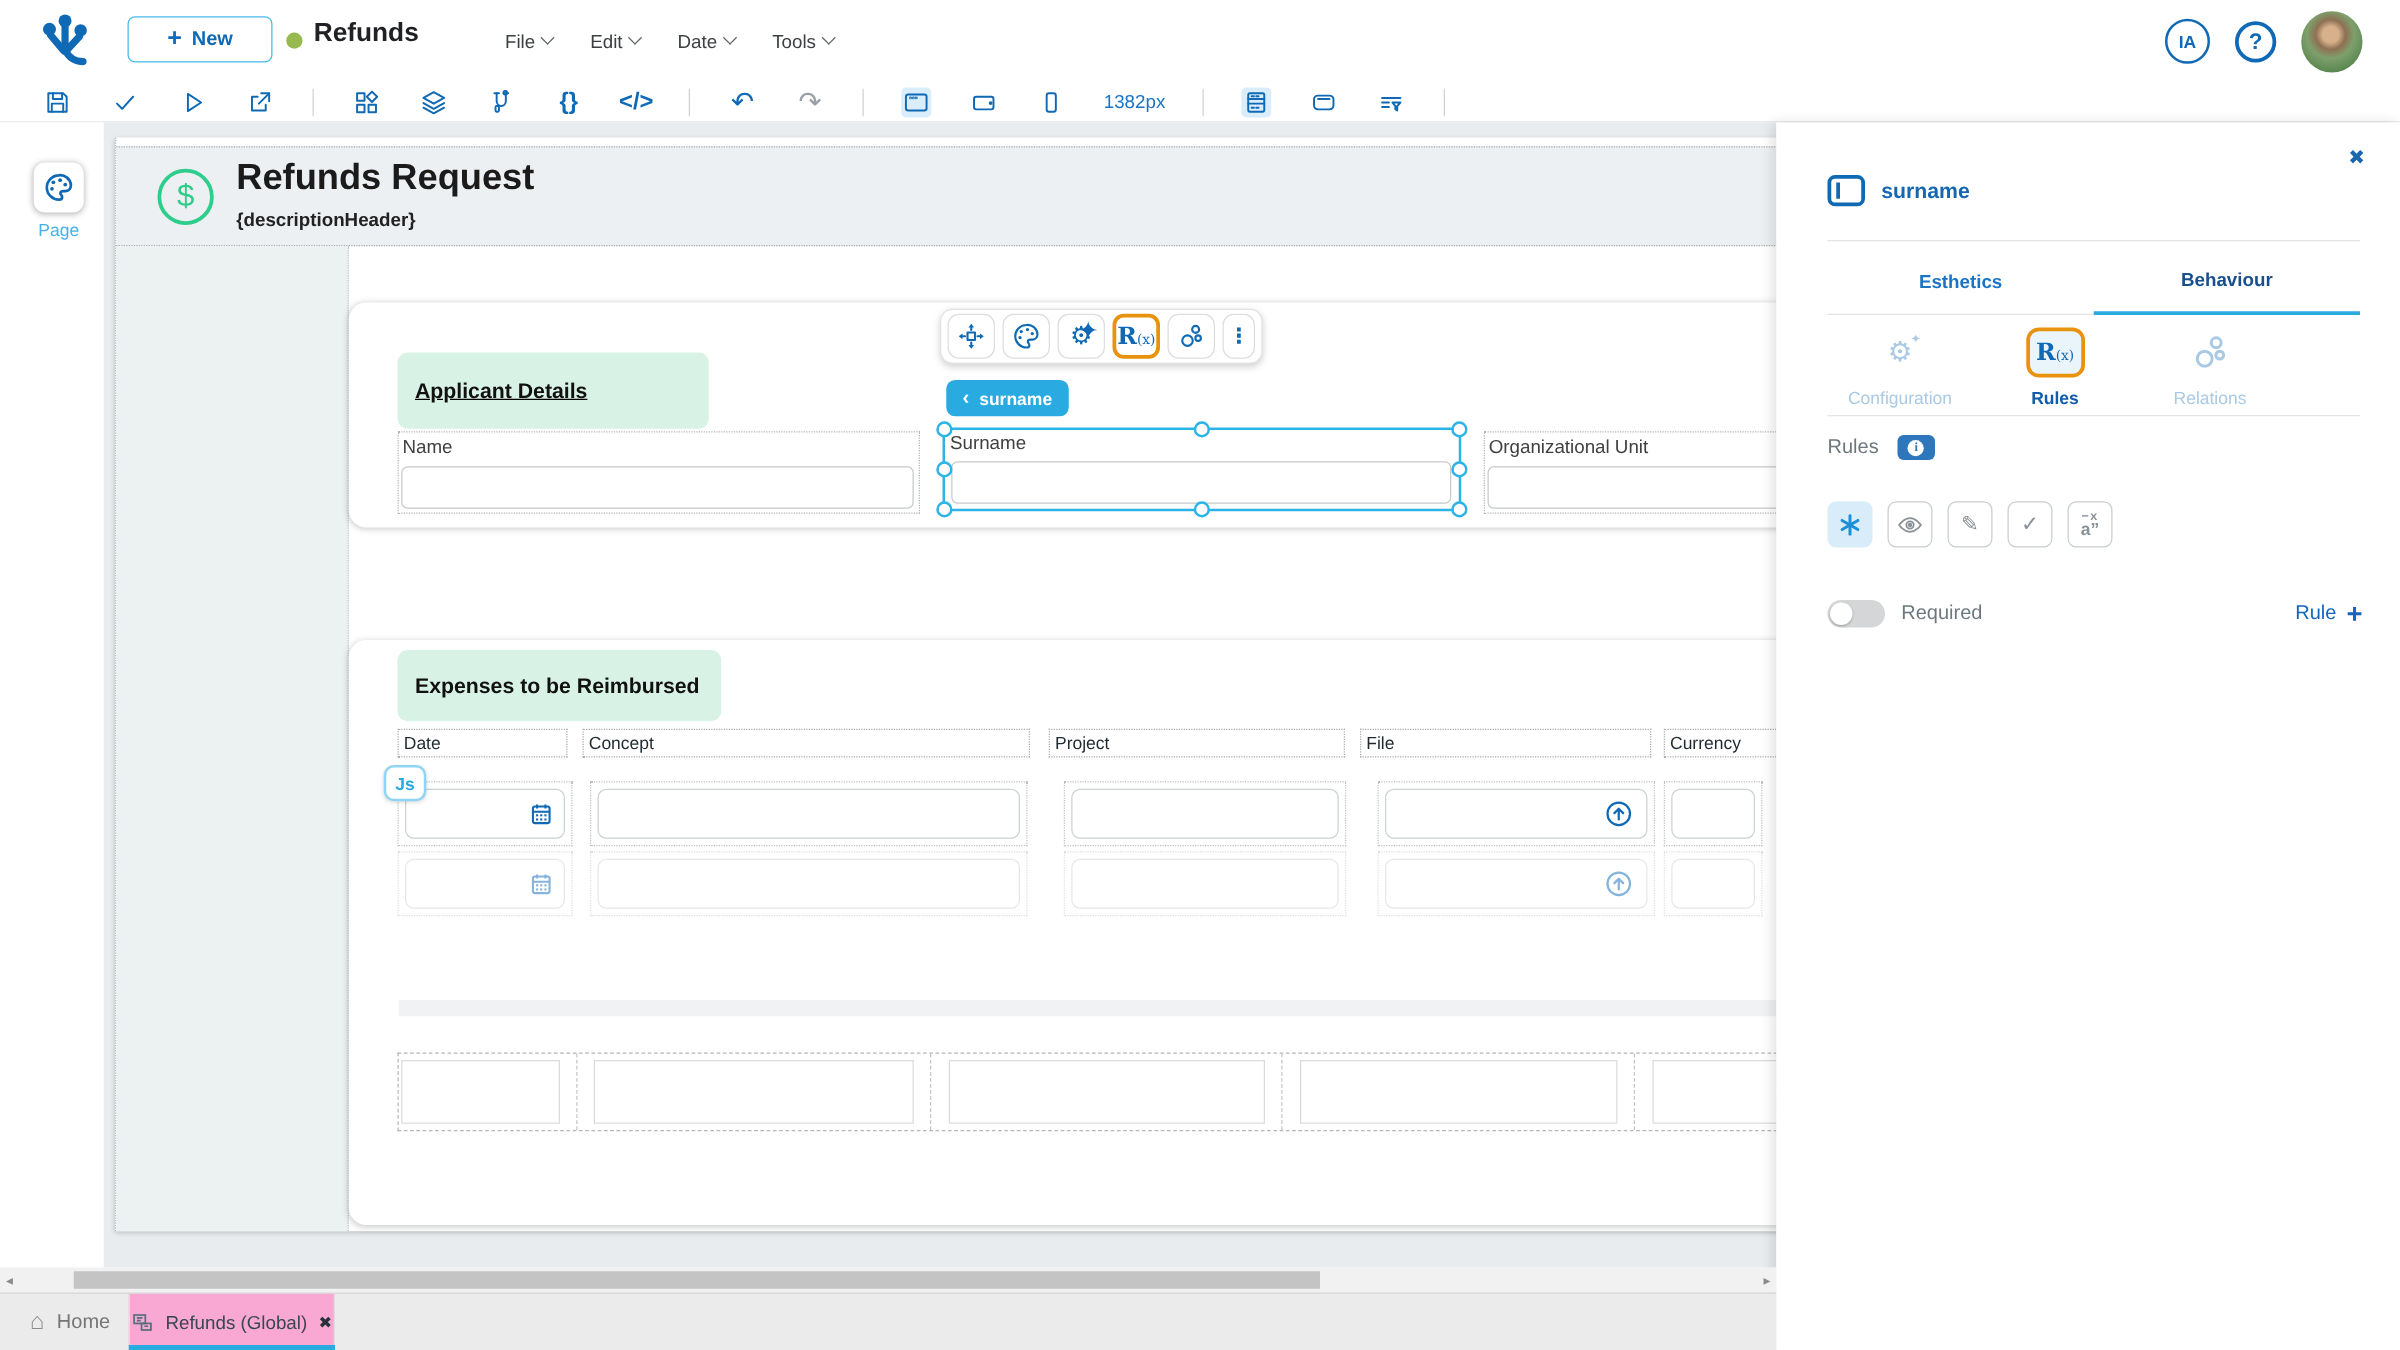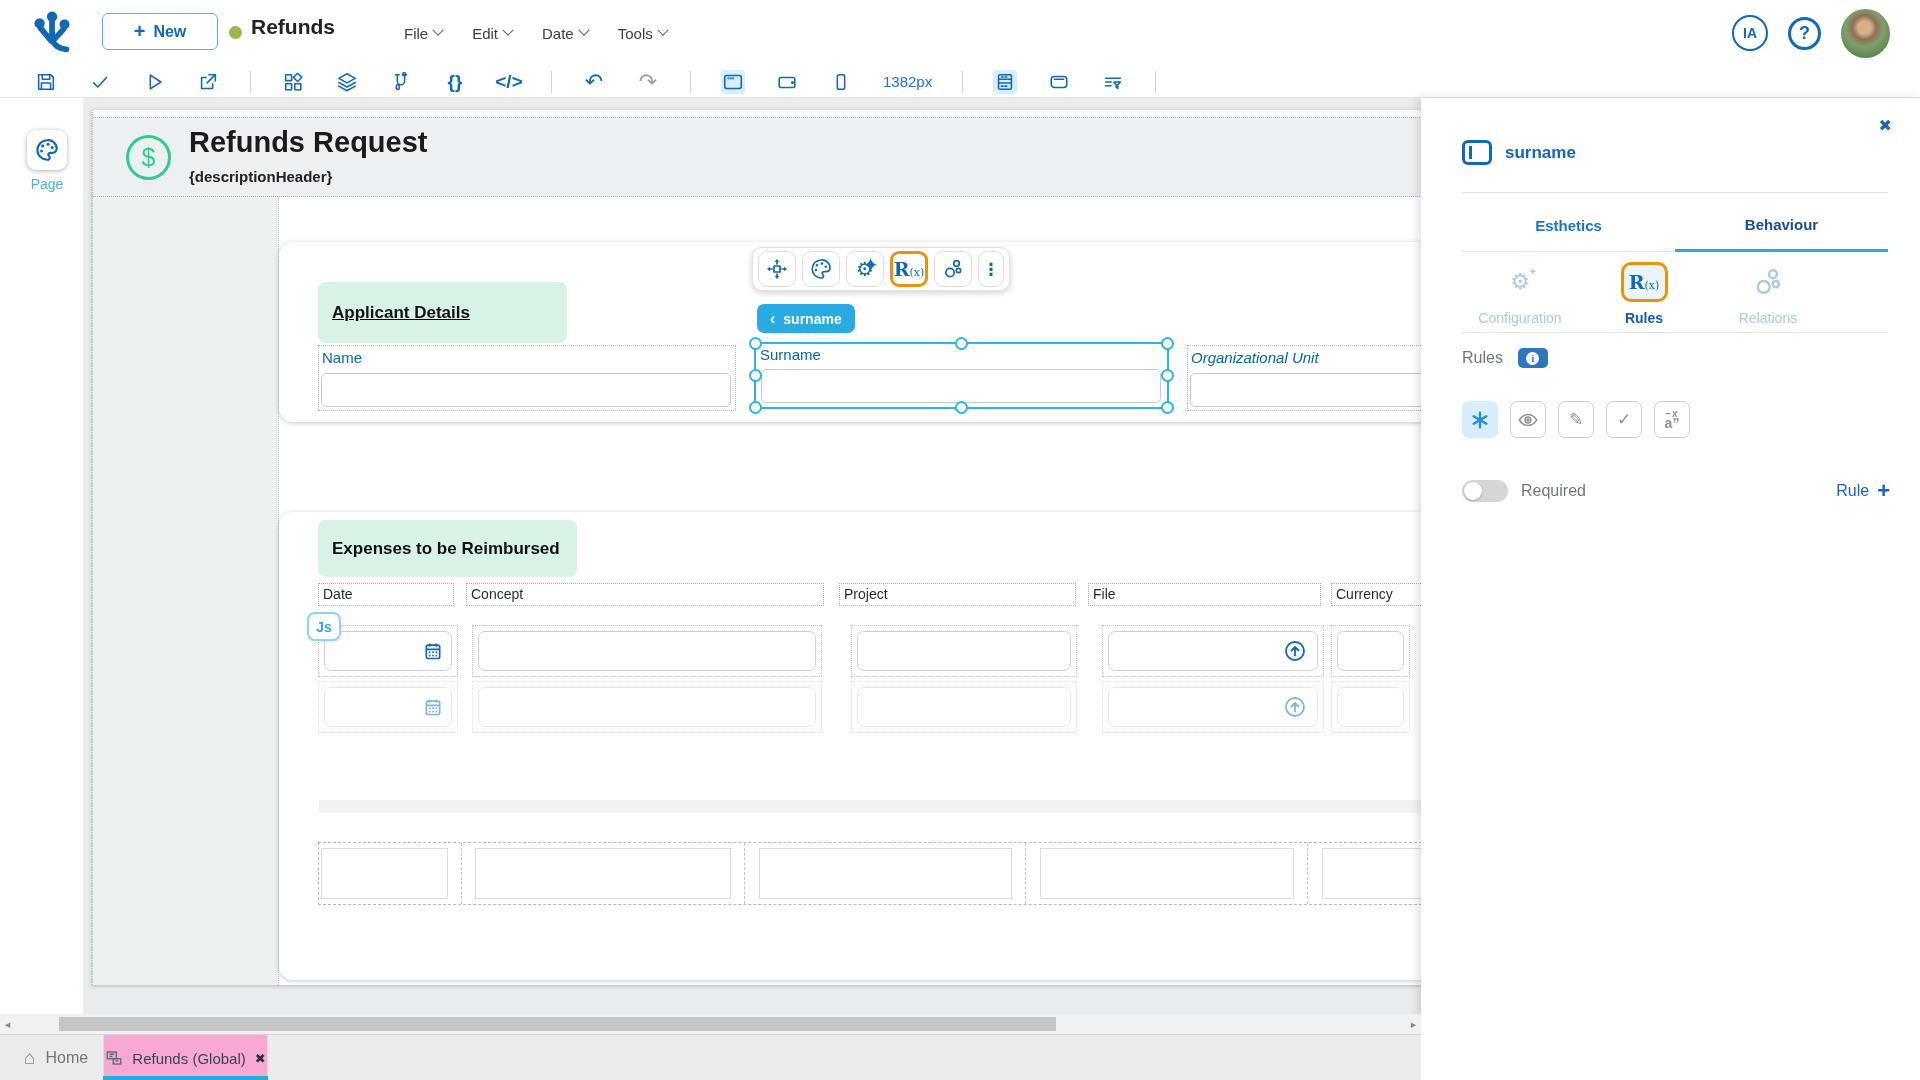--- a/index.html
+++ b/index.html
@@ -43,21 +43,21 @@
   .dollar { position:absolute; left:33px; top:17px; width:45px; height:45px; border:3px solid #2fcd8b; border-radius:50%; display:flex; align-items:center; justify-content:center; color:#2fcd8b; font-size:25px; }
   .form-title { position:absolute; left:96px; top:8px; font-size:29px; font-weight:bold; color:#1b1b1b; }
   .form-sub { position:absolute; left:96px; top:50px; font-size:15px; font-weight:600; color:#222; }
   .leftcol { position:absolute; left:0; top:87px; width:186px; height:788px; background:#ecf1f1; border-right:1px dotted #c3c6c8; }
 
   .card { position:absolute; background:#fff; border-radius:14px; box-shadow:0 1px 5px rgba(60,64,67,.28); }
   .mint { position:absolute; background:#d8f2e6; border-radius:8px; display:flex; align-items:center; }
   .mint span { font-size:17px; font-weight:bold; color:#111; padding-left:14px; }
 
   .fieldbox { position:absolute; border:1px dotted #b3b6b8; }
-  .flabel { position:absolute; left:3px; top:3px; font-size:15px; color:#0369a1; }
+  .flabel { position:absolute; left:3px; top:3px; font-size:15px; color:#404040; }
   .finput { position:absolute; left:2px; bottom:3px; background:#fff; border:1px solid #c6cacd; border-radius:5px; }
 
   
   .selbox { position:absolute; border:2px solid #2cb4e8; background:transparent; }
   .handle { position:absolute; width:13px; height:13px; border:2px solid #2cb4e8; border-radius:50%; background:#fff; }
 
   
   .fl-tb { position:absolute; display:flex; align-items:center; gap:6px; background:#fff; border:1px solid #e1e3e5; border-radius:10px; box-shadow:0 2px 6px rgba(0,0,0,.18); padding:3px 5px; height:44px; }
   .fl-btn { width:38px; height:36px; border:1px solid #dcdee0; border-radius:9px; background:#fff; display:flex; align-items:center; justify-content:center; cursor:pointer; position:relative; }
   .fl-btn.narrow { width:26px; }
@@ -340,21 +340,21 @@
           <span class="handle" style="left:-7px; top:-7px;"></span>
           <span class="handle" style="left:50%; margin-left:-7px; top:-7px;"></span>
           <span class="handle" style="right:-7px; top:-7px;"></span>
           <span class="handle" style="left:-7px; top:50%; margin-top:-7px;"></span>
           <span class="handle" style="right:-7px; top:50%; margin-top:-7px;"></span>
           <span class="handle" style="left:-7px; bottom:-7px;"></span>
           <span class="handle" style="left:50%; margin-left:-7px; bottom:-7px;"></span>
           <span class="handle" style="right:-7px; bottom:-7px;"></span>
         </div>
 
-        <div class="fieldbox" style="left:908px; top:103px; width:290px; height:66px; border-right:none;font-style:italic;">
+        <div class="fieldbox" style="left:908px; top:103px; width:290px; height:66px; border-right:none;">
           <span class="flabel">Organizational Unit</span>
           <div class="finput" style="width:282px; height:34px;"></div>
         </div>
 
         <div class="fl-tb" style="left:473px; top:5px;">
           <div class="fl-btn">
             <svg width="24" height="24" viewBox="0 0 24 24">
                 <rect x="9" y="9" width="6" height="6"></rect>
                 <g fill="#1069b4" stroke="none">
                   <path d="M12 2l2.3 3h-4.6z"></path>

